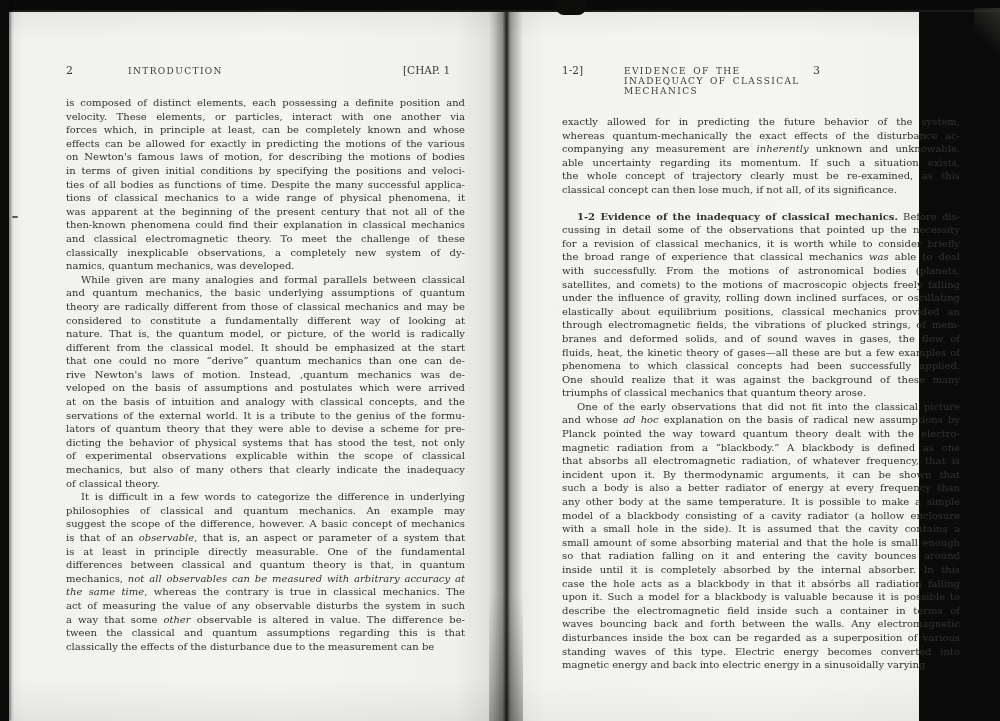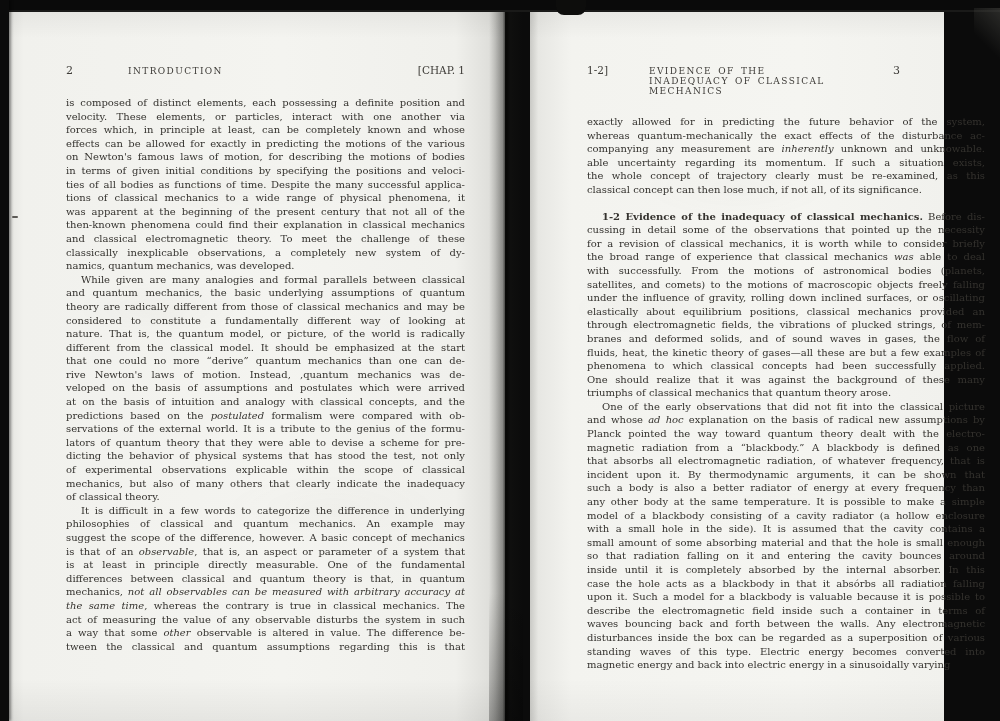--- a/index.html
+++ b/index.html
@@ -20,39 +20,39 @@
     background:linear-gradient(225deg, rgba(70,70,66,.55), rgba(70,70,66,0) 60%);}
   
   .page{position:absolute;top:10px;bottom:0;}
   .page-left{
     left:9px;width:496px;
     background:
       linear-gradient(180deg, rgba(0,0,0,.05), rgba(0,0,0,0) 4%, rgba(0,0,0,0) 94%, rgba(0,0,0,.06)),
       linear-gradient(90deg, #e6e6e2 0, #f1f1ed 3%, #f4f4f0 55%, #f0f0ec 90%, #dcdcd8 98%, #c2c2be 100%);
   }
   .page-right{
-    left:530px;width:414px;
+    left:505px;width:414px;
     background:
       linear-gradient(180deg, rgba(0,0,0,.05), rgba(0,0,0,0) 4%, rgba(0,0,0,0) 94%, rgba(0,0,0,.04)),
       linear-gradient(90deg, #c9c9c5 0, #e7e7e3 2%, #f3f3ef 10%, #f5f5f1 65%, #f1f1ed 100%);
   }
   .gutter{position:absolute;top:8px;bottom:0;left:489px;width:34px;pointer-events:none;
     background:
       linear-gradient(180deg, rgba(0,0,0,0) 82%, rgba(0,0,0,.28)),
       linear-gradient(90deg, rgba(22,22,20,0) 0%, rgba(22,22,20,.35) 40%, rgba(8,8,6,.88) 52%, rgba(22,22,20,.38) 62%, rgba(22,22,20,0) 100%);}
   .speck{position:absolute;left:12px;top:216px;width:6px;height:2px;background:#5c5a56;border-radius:1px;}
   
   .running-head{
     display:flex;align-items:baseline;
     margin:54px 40px 0 57px;
     color:#3d3b37;
   }
   .page-right .running-head{margin:54px 44px 0 57px;}
   .rh-side{flex:0 0 62px;font-size:10.5px;}
-  .rh-side.right{text-align:right;}
+  .rh-side.right{}
   .rh-title{flex:1;text-align:left;font-size:9px;letter-spacing:1.4px;word-spacing:2px;}
   .pagenum{font-size:11px;}
   
   .body-text{
     margin:19px 40px 8px 57px;width:399px;
     font-size:10px;line-height:13.6px;
     color:#34322e;
   }
   .page-right .body-text{margin-left:57px;width:398px;}
   .para{margin:0;}
@@ -102,40 +102,40 @@
           <div class="line first">While given are many analogies and formal parallels between classical</div>
           <div class="line">and quantum mechanics, the basic underlying assumptions of quantum</div>
           <div class="line">theory are radically different from those of classical mechanics and may be</div>
           <div class="line">considered to constitute a fundamentally different way of looking at</div>
           <div class="line">nature. That is, the quantum model, or picture, of the world is radically</div>
           <div class="line">different from the classical model. It should be emphasized at the start</div>
           <div class="line">that one could no more “derive” quantum mechanics than one can de-</div>
           <div class="line">rive Newton's laws of motion. Instead, ,quantum mechanics was de-</div>
           <div class="line">veloped on the basis of assumptions and postulates which were arrived</div>
           <div class="line">at on the basis of intuition and analogy with classical concepts, and the</div>
-          <div class="line">predictions based on the <i>postulated</i> formalism were compared with ob-</div>
           <div class="line">servations of the external world. It is a tribute to the genius of the formu-</div>
           <div class="line">lators of quantum theory that they were able to devise a scheme for pre-</div>
           <div class="line">dicting the behavior of physical systems that has stood the test, not only</div>
           <div class="line">of experimental observations explicable within the scope of classical</div>
           <div class="line">mechanics, but also of many others that clearly indicate the inadequacy</div>
           <div class="line last">of classical theory.</div>
         </div>
         <div class="para indent">
           <div class="line first">It is difficult in a few words to categorize the difference in underlying</div>
           <div class="line">philosophies of classical and quantum mechanics. An example may</div>
           <div class="line">suggest the scope of the difference, however. A basic concept of mechanics</div>
           <div class="line">is that of an <i>observable</i>, that is, an aspect or parameter of a system that</div>
           <div class="line">is at least in principle directly measurable. One of the fundamental</div>
           <div class="line">differences between classical and quantum theory is that, in quantum</div>
           <div class="line">mechanics, <i>not all observables can be measured with arbitrary accuracy at</i></div>
           <div class="line"><i>the same time</i>, whereas the contrary is true in classical mechanics. The</div>
           <div class="line">act of measuring the value of any observable disturbs the system in such</div>
           <div class="line">a way that some <i>other</i> observable is altered in value. The difference be-</div>
           <div class="line">tween the classical and quantum assumptions regarding this is that</div>
+          <div class="line last">classically the effects of the disturbance due to the measurement can be</div>
         </div>
       </div>
   </div>
 
   <div class="page page-right">
     <div class="running-head">
       <span class="rh-side">1-2]</span>
       <span class="rh-title">EVIDENCE OF THE INADEQUACY OF CLASSICAL MECHANICS</span>
       <span class="rh-side right pagenum">3</span>
     </div>

